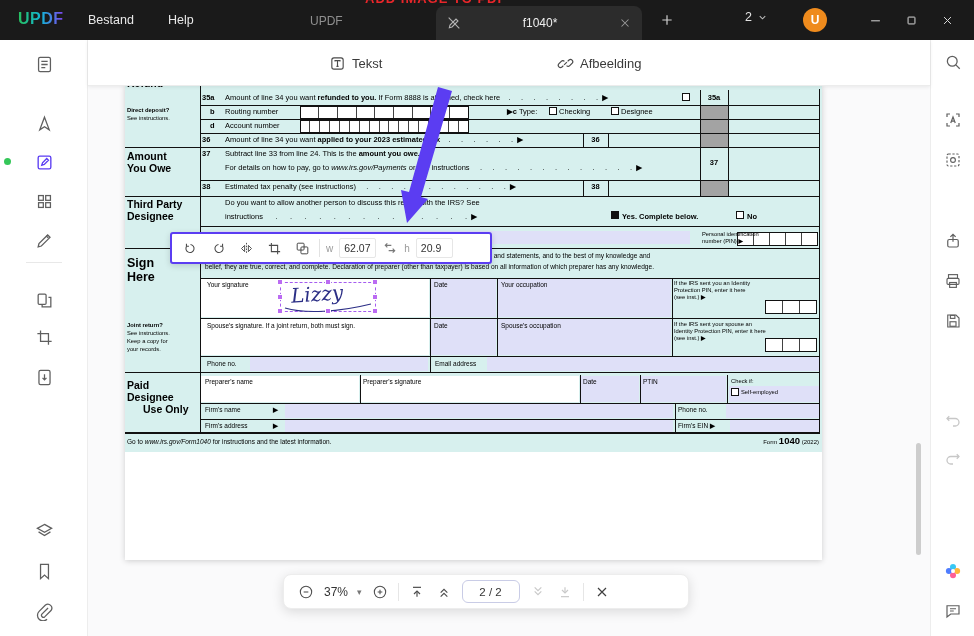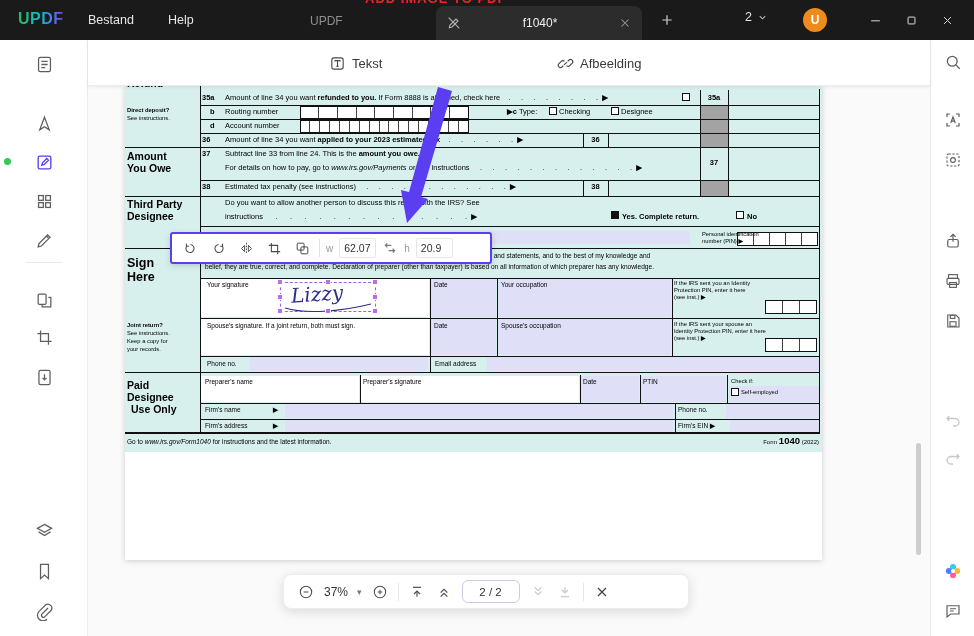--- a/index.html
+++ b/index.html
@@ -345,21 +345,21 @@
     <div class="f sec" style="left:2px;top:114px"><span>Third Party</span></div>
     <div class="f sec" style="left:2px;top:126px"><span>Designee</span></div>
     <div class="f bigsec" style="left:2px;top:172px"><span>Sign</span></div>
     <div class="f bigsec" style="left:2px;top:186px"><span>Here</span></div>
     <div class="f fine b" style="left:2px;top:237px"><span>Joint return?</span></div>
     <div class="f fine" style="left:2px;top:245px"><span>See instructions.</span></div>
     <div class="f fine" style="left:2px;top:253px"><span>Keep a copy for</span></div>
     <div class="f fine" style="left:2px;top:261px"><span>your records.</span></div>
     <div class="f sec" style="left:2px;top:295px"><span>Paid</span></div>
     <div class="f sec" style="left:2px;top:307px"><span>Designee</span></div>
-    <div class="f sec" style="left:6px;top:319px"><span>Use Only</span></div>
+    <div class="f sec" style="left:18px;top:319px"><span>Use Only</span></div>
 
     <div class="f b" style="left:77px;top:9px"><span>35a</span></div>
     <div class="f" style="left:100px;top:9px"><span>Amount of line 34 you want </span><span class="b">refunded to you.</span><span> If Form 8888 is attached, check here</span><span>    .     .     .     .     .     .     .     .  </span><span class="b">▶</span></div>
     <div class="f b ctr" style="left:575px;top:9px;width:28px"><span>35a</span></div>
     <div class="f b" style="left:85px;top:23px"><span>b</span></div>
     <div class="f" style="left:100px;top:23px"><span>Routing number</span></div>
     <div class="f" style="left:382px;top:23px"><span class="b">▶</span><span class="b">c</span><span> Type:</span></div>
     <div class="f" style="left:434px;top:23px"><span>Checking</span></div>
     <div class="f" style="left:496px;top:23px"><span>Designee</span></div>
     <div class="f b" style="left:85px;top:37px"><span>d</span></div>
@@ -371,21 +371,21 @@
     <div class="f b" style="left:77px;top:65px"><span>37</span></div>
     <div class="f" style="left:100px;top:65px"><span>Subtract line 33 from line 24. This is the </span><span class="b">amount you owe.</span></div>
     <div class="f" style="left:100px;top:79px"><span>For details on how to pay, go to </span><span class="i">www.irs.gov/Payments</span><span> or see instructions</span><span>     .     .     .     .     .     .     .     .     .     .     .     .     .  </span><span class="b">▶</span></div>
     <div class="f b ctr" style="left:575px;top:74px;width:28px"><span>37</span></div>
     <div class="f b" style="left:77px;top:98px"><span>38</span></div>
     <div class="f" style="left:100px;top:98px"><span>Estimated tax penalty (see instructions)</span><span>     .     .     .     .     .     .     .     .     .     .     .     .  </span><span class="b">▶</span></div>
     <div class="f b ctr" style="left:458px;top:98px;width:25px"><span>38</span></div>
 
     <div class="f" style="left:100px;top:114px"><span>Do you want to allow another person to discuss this return with the IRS? See</span></div>
     <div class="f" style="left:100px;top:128px"><span>instructions</span><span>      .      .      .      .      .      .      .      .      .      .      .      .      .      .  </span><span class="b">▶</span></div>
-    <div class="f b" style="left:497px;top:128px"><span>Yes. Complete return.</span></div>
+    <div class="f b" style="left:497px;top:128px"><span>Yes. Complete below.</span></div>
     <div class="f b" style="left:622px;top:128px"><span>No</span></div>
     <div class="f fine" style="left:577px;top:146px"><span>Personal identification</span></div>
     <div class="f fine" style="left:577px;top:153px"><span>number (PIN)</span> <span class="b">▶</span></div>
 
     <div class="f perj" style="left:80px;top:166px"><span>Under penalties of perjury, I declare that I have examined this return and accompanying schedules and statements, and to the best of my knowledge and</span></div>
     <div class="f perj" style="left:80px;top:177px"><span>belief, they are true, correct, and complete. Declaration of preparer (other than taxpayer) is based on all information of which preparer has any knowledge.</span></div>
     <div class="f f65" style="left:82px;top:196px"><span>Your signature</span></div>
     <div class="f f65" style="left:309px;top:196px"><span>Date</span></div>
     <div class="f f65" style="left:376px;top:196px"><span>Your occupation</span></div>
     <div class="f fine" style="left:549px;top:195px"><span>If the IRS sent you an Identity</span></div>

